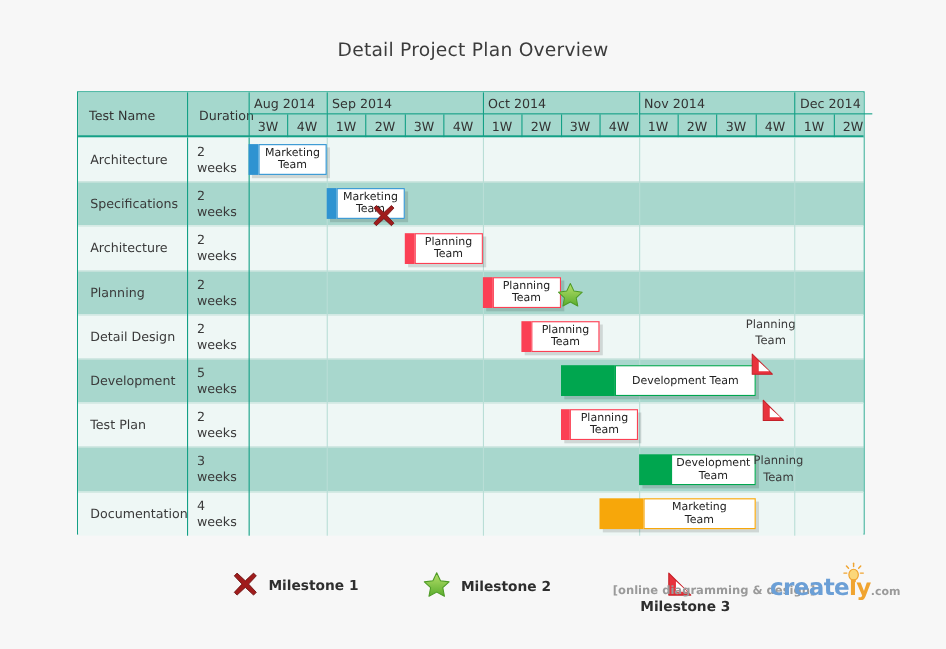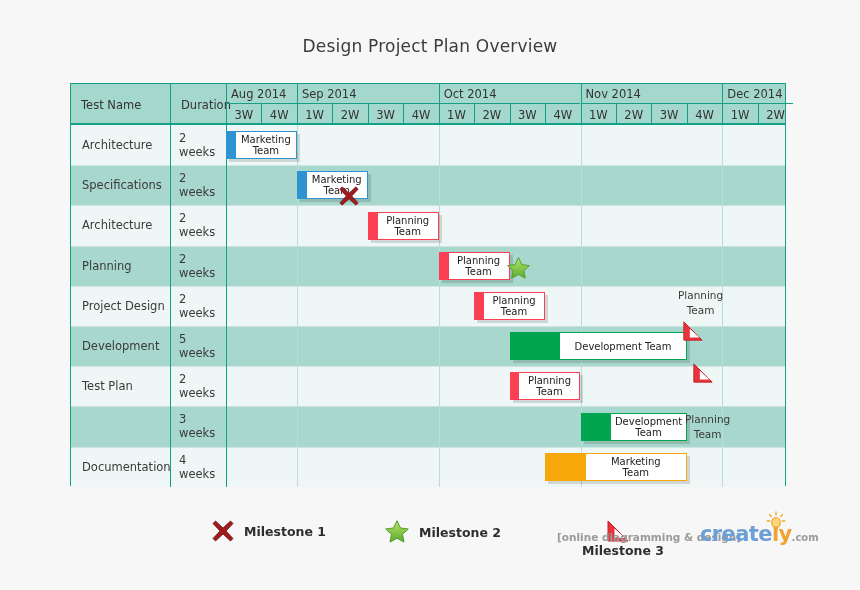--- a/index.html
+++ b/index.html
@@ -73,21 +73,21 @@
      font-size:21px;font-weight:bold;letter-spacing:-.6px;}
   #creately-logo .c1{color:#6b9fd6;}
   #creately-logo .c2{color:#f0a430;}
   #creately-logo .c3{color:#9a9a9a;font-size:10px;font-weight:bold;
      letter-spacing:0;vertical-align:baseline;}
   #bulb{position:absolute;left:765px;top:511px;}
 </style>
 </head>
 <body>
 
-<div id="page-title">Design Project Plan Overview</div>
+<div id="page-title">Detail Project Plan Overview</div>
 
 <div id="gantt">
   <div class="hdr">
       <div class="hdr-cell hdr-left" style="left: 0px; top: 0px; width: 99px; height: 41px;">Test Name</div>
       <div class="hdr-cell hdr-left" style="left: 100px; top: 0px; width: 56px; height: 41px;">Duration</div>
       <div class="hdr-cell hdr-month" style="left: 155px; top: 0px; width: 70.9px; height: 20px;">Aug 2014</div>
       <div class="hdr-cell hdr-week" style="left: 155px; top: 20px; width: 35.45px; height: 21px;">3W</div>
       <div class="hdr-cell hdr-week" style="left: 190.45px; top: 20px; width: 35.45px; height: 21px;">4W</div>
       <div class="vsep-w" style="left: 190.45px; top: 20px; height: 21px;"></div>
       <div class="hdr-cell hdr-month" style="left: 225.9px; top: 0px; width: 141.8px; height: 20px;">Sep 2014</div>
@@ -138,21 +138,21 @@
       <div class="row-name">Architecture</div>
       <div class="row-dur">2 weeks</div>
     </div>
     <div class="rowline" style="top: 121.4px;"></div>
     <div class="row alt" style="top: 161.6px; height: 40.2px;">
       <div class="row-name">Planning</div>
       <div class="row-dur">2 weeks</div>
     </div>
     <div class="rowline" style="top: 161.6px;"></div>
     <div class="row norm" style="top: 201.8px; height: 40.2px;">
-      <div class="row-name">Project Design</div>
+      <div class="row-name">Detail Design</div>
       <div class="row-dur">2 weeks</div>
     </div>
     <div class="rowline" style="top: 201.8px;"></div>
     <div class="row alt" style="top: 242px; height: 40.2px;">
       <div class="row-name">Development</div>
       <div class="row-dur">5 weeks</div>
     </div>
     <div class="rowline" style="top: 242px;"></div>
     <div class="row norm" style="top: 282.2px; height: 40.2px;">
       <div class="row-name">Test Plan</div>

